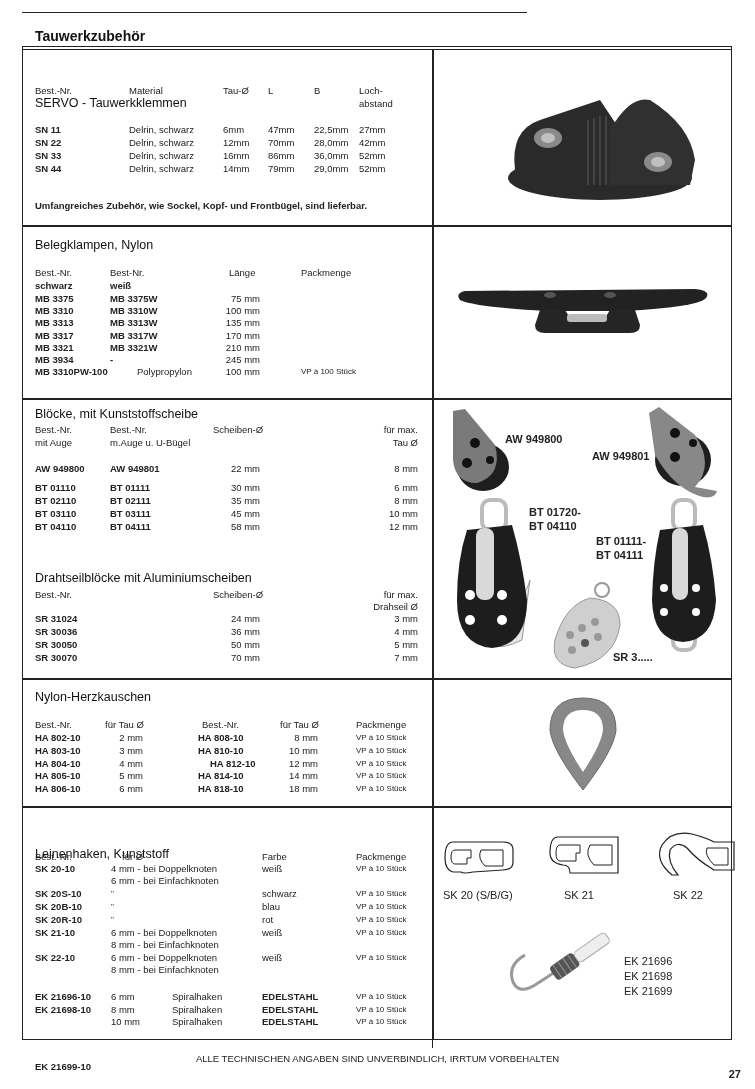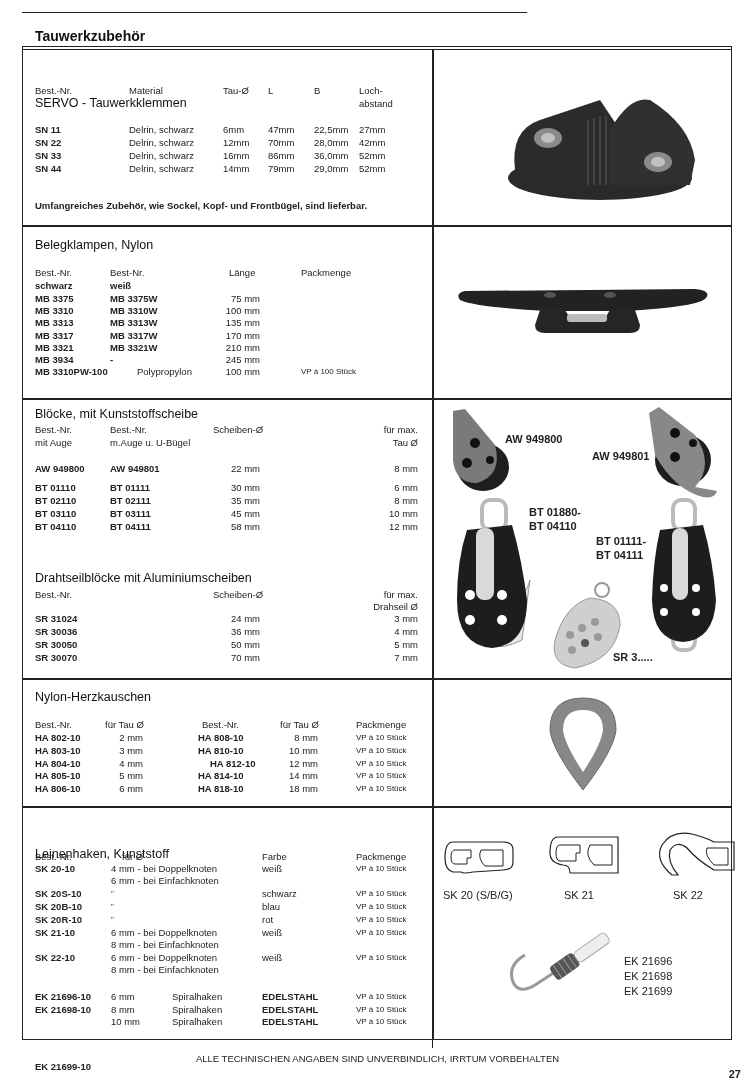--- a/index.html
+++ b/index.html
@@ -187,21 +187,21 @@
   <svg style="left:452px;top:500px;" width="80" height="150">
     <rect x="30" y="0" width="24" height="30" rx="8" fill="none" stroke="#bbb" stroke-width="4"></rect>
     <path d="M30,110 Q70,110 78,80 L70,140 Q50,150 40,145 Z" fill="#e6e6e6" stroke="#999"></path>
     <path d="M15,30 L60,25 Q70,60 75,100 Q75,145 40,148 Q5,145 5,100 Q5,60 15,30 Z" fill="#1d1d1d"></path>
     <rect x="24" y="28" width="18" height="72" rx="8" fill="#d9d9d9"></rect>
     <circle cx="18" cy="95" r="5" fill="#fff"></circle>
       <circle cx="50" cy="95" r="5" fill="#fff"></circle>
     <circle cx="18" cy="120" r="5" fill="#fff"></circle>
       <circle cx="50" cy="120" r="5" fill="#fff"></circle>
   </svg>
-  <div class="lbl" style="left:529px;top:505px;">BT 01880-</div>
+  <div class="lbl" style="left:529px;top:505px;">BT 01720-</div>
   <div class="lbl" style="left:529px;top:519px;">BT 04110</div>
 
   <svg style="left:648px;top:500px;" width="70" height="150">
     <rect x="25" y="0" width="22" height="30" rx="8" fill="none" stroke="#bbb" stroke-width="4"></rect>
     <rect x="25" y="120" width="22" height="30" rx="8" fill="none" stroke="#bbb" stroke-width="4"></rect>
     <path d="M12,30 L55,25 Q65,60 68,100 Q66,140 35,142 Q5,140 4,100 Q5,60 12,30 Z" fill="#1d1d1d"></path>
     <rect x="24" y="28" width="16" height="72" rx="8" fill="#d9d9d9"></rect>
     <circle cx="16" cy="88" r="4" fill="#fff"></circle>
       <circle cx="48" cy="88" r="4" fill="#fff"></circle>
     <circle cx="16" cy="112" r="4" fill="#fff"></circle>

